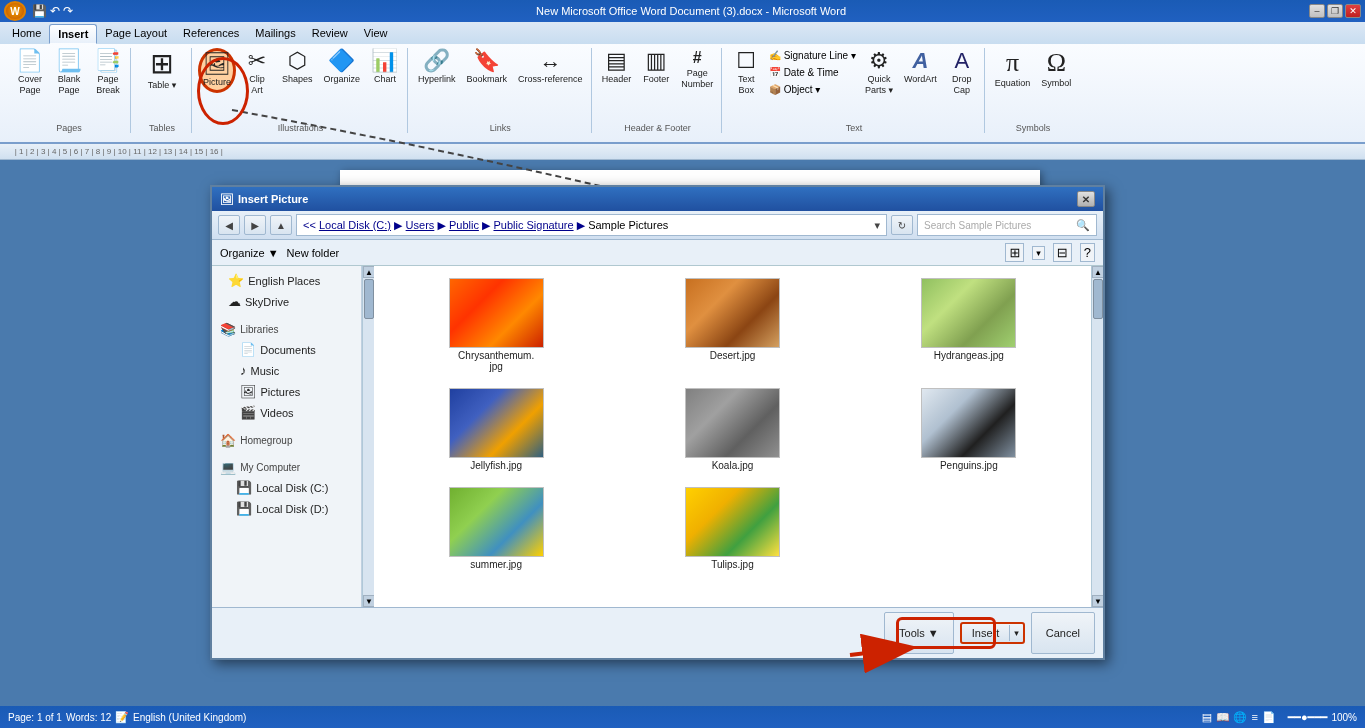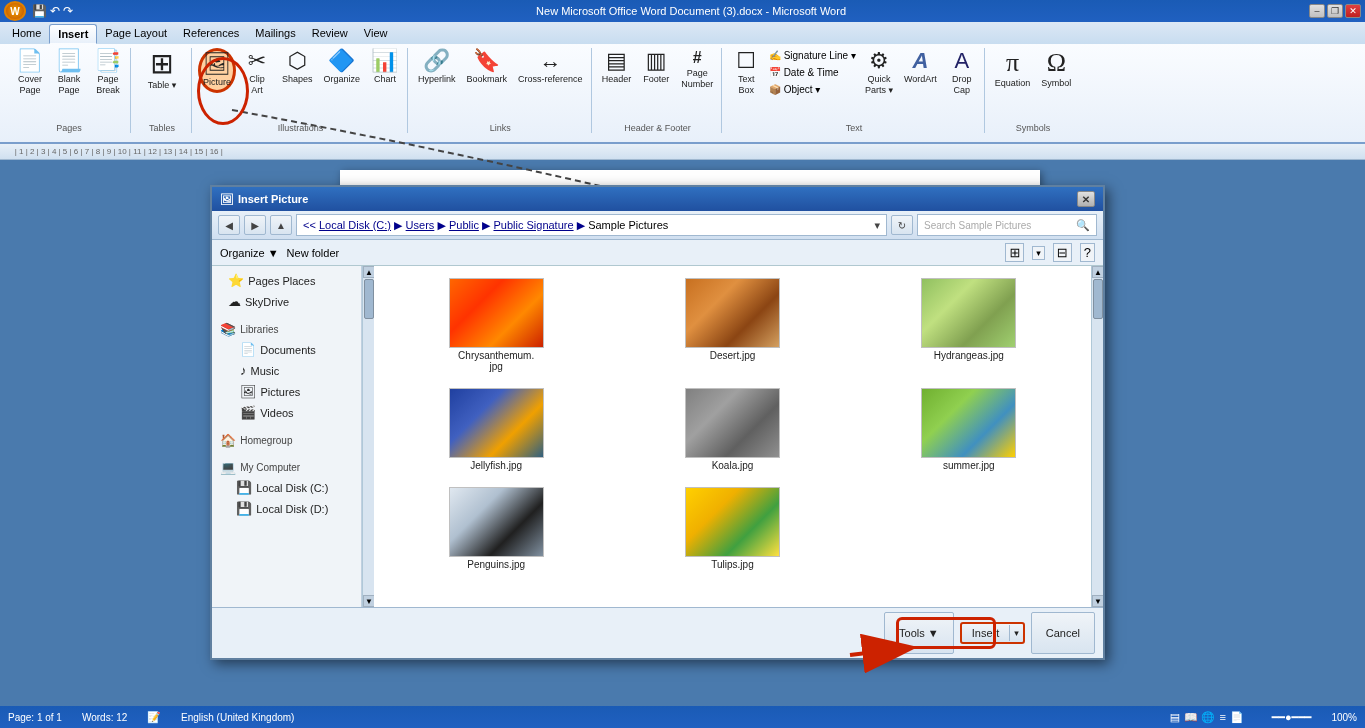--- a/index.html
+++ b/index.html
@@ -141,21 +141,21 @@
 
     
     #statusbar {
       height: 22px;
       background: linear-gradient(to bottom, #1a5bb5, #2060c0);
       display: flex;
       align-items: center;
       padding: 0 8px;
       color: white;
       font-size: 10px;
-      gap: 20px;
+      gap: 4px;
       position: fixed;
       bottom: 0;
       width: 1365px;
     }
 
     
     #dialog-overlay {
       position: fixed;
       top: 0; left: 0; right: 0; bottom: 0;
       z-index: 100;
@@ -676,21 +676,21 @@
       <div style="font-size:9px;cursor:pointer;border:1px solid #a0b8d0;padding:1px 3px;background:#f0f4f8;">▾</div>
       <div style="font-size:13px;cursor:pointer;border:1px solid #a0b8d0;padding:1px 3px;background:#f0f4f8;">⊟</div>
       <div style="font-size:13px;cursor:pointer;border:1px solid #a0b8d0;padding:1px 3px;background:#f0f4f8;">?</div>
     </div>
 
     <div id="dialog-content">
 
       <div id="dialog-sidebar">
         <div class="sidebar-item">
           <span class="si-icon">⭐</span>
-          <span>Pages Places</span>
+          <span>English Places</span>
         </div>
         <div class="sidebar-item">
           <span class="si-icon">☁</span>
           <span>SkyDrive</span>
         </div>
         <div style="height:6px;"></div>
         <div class="sidebar-section-header">
           <span class="si-icon">📚</span>
           <span>Libraries</span>
         </div>
@@ -761,27 +761,27 @@
             <div class="file-name">Jellyfish.jpg</div>
           </div>
 
           <div class="file-item">
             <div class="file-thumb thumb-koala"></div>
             <div class="file-name">Koala.jpg</div>
           </div>
 
 
           <div class="file-item">
+            <div class="file-thumb thumb-penguins"></div>
+            <div class="file-name">Penguins.jpg</div>
+          </div>
+
+          <div class="file-item">
             <div class="file-thumb thumb-summer"></div>
             <div class="file-name">summer.jpg</div>
-          </div>
-
-          <div class="file-item">
-            <div class="file-thumb thumb-penguins"></div>
-            <div class="file-name">Penguins.jpg</div>
           </div>
 
           <div class="file-item">
             <div class="file-thumb thumb-tulips"></div>
             <div class="file-name">Tulips.jpg</div>
           </div>
         </div>
 
         <div id="files-scrollbar" style="width:12px;background:#d8e4f0;border-left:1px solid #b0c8d8;display:flex;flex-direction:column;">
           <div class="scroll-btn">▲</div>

